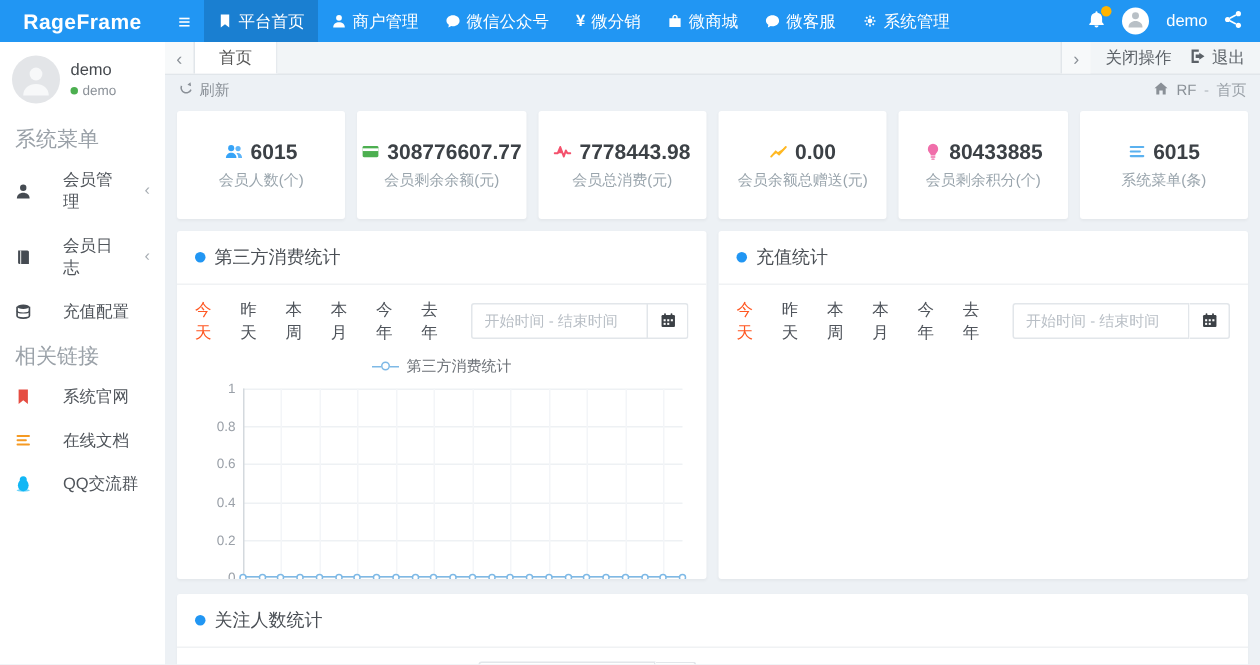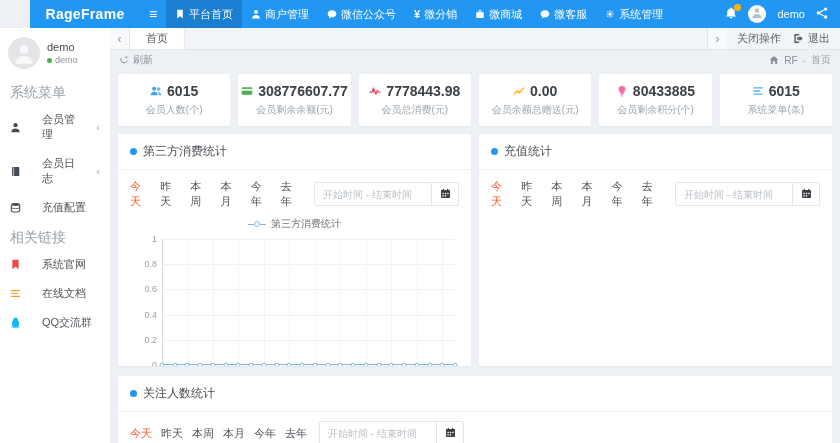--- a/index.html
+++ b/index.html
@@ -2,21 +2,21 @@
 <html><head>
 <meta charset="utf-8">
 <style>
   * { margin:0; padding:0; box-sizing:border-box; }
   html,body { width:840px; height:443px; overflow:hidden; background:#edf1f5;
     font-family:"Liberation Sans","DejaVu Sans",sans-serif; font-size:12px; }
   .app { position:relative; width:840px; height:443px; }
 
   
   .navbar { position:absolute; top:0; left:0; right:0; height:28px; background:#2196f3;
-    display:flex; align-items:stretch; color:#fff; z-index:10;margin-left:30px; }
+    display:flex; align-items:stretch; color:#fff; z-index:10; }
   .brand { width:110px; text-align:center; line-height:28px; font-size:14px; font-weight:bold;
     letter-spacing:.3px; cursor:pointer; }
   .nav-burger { width:26px; display:flex; align-items:center; justify-content:center;
     font-size:14px; cursor:pointer; }
   .nav-menu { display:flex; align-items:stretch; }
   .nav-item { display:flex; align-items:center; gap:4px; padding:0 9px; font-size:11px;
     color:#fff; text-decoration:none; cursor:pointer; white-space:nowrap; }
   .nav-item.active { background:#1a7fd1; }
   .nav-item .ico { display:inline-flex; font-size:10px; }
   .nav-right { margin-left:auto; display:flex; align-items:center; gap:11px; padding-right:12px; }
@@ -57,21 +57,21 @@
   .tab-actions { display:flex; align-items:center; gap:12px; padding:0 10px; color:#5b6167; }
   .tab-actions .act { display:flex; align-items:center; gap:4px; cursor:pointer; }
 
   .toolbar { height:20px; display:flex; align-items:center; padding:0 9px; font-size:10px; color:#8a9097; }
   .refresh { display:flex; align-items:center; gap:4px; cursor:pointer; }
   .crumbs { margin-left:auto; display:flex; align-items:center; gap:5px; }
   .crumb-sep { color:#b4bac0; }
   .crumb-page { color:#9aa1a8; }
 
   .cards { display:grid; grid-template-columns:repeat(6,1fr); gap:8px; padding:4px 8px 8px; }
-  .card { background:#fff; border-radius:2px; height:52px; display:flex; flex-direction:column;
+  .card { background:#fff; border-radius:2px; height:72px; display:flex; flex-direction:column;
     align-items:center; justify-content:center; gap:4px; box-shadow:0 1px 2px rgba(0,0,0,.04); }
   .card-top { display:flex; align-items:center; gap:5px; font-size:14px; font-weight:bold; color:#3c4146; }
   .card-top .ico { font-size:12px; display:inline-flex; }
   .card-label { font-size:10px; color:#9aa5ad; }
 
   .charts-row { display:grid; grid-template-columns:1fr 1fr; gap:8px; padding:0 8px; }
   .panel { background:#fff; border-radius:2px; box-shadow:0 1px 2px rgba(0,0,0,.04); overflow:hidden; }
   .charts-row .panel { height:232px; }
   .panel-hd { display:flex; align-items:center; gap:6px; padding:9px 12px; border-bottom:1px solid #f0f2f4;
     font-size:12px; color:#4a4f55; }

